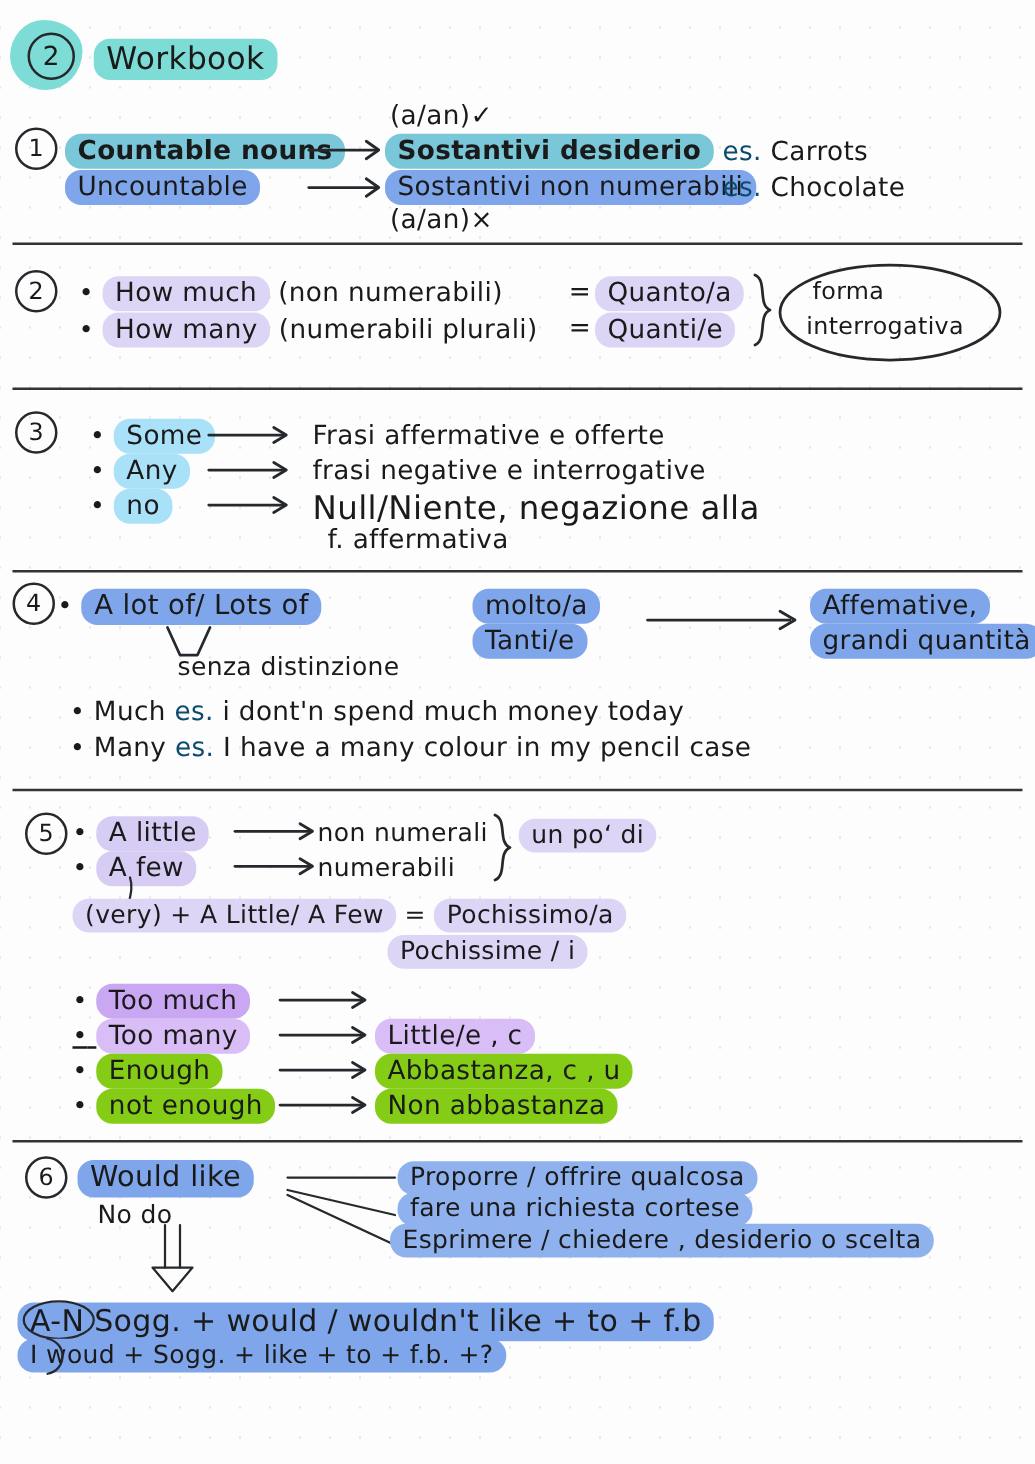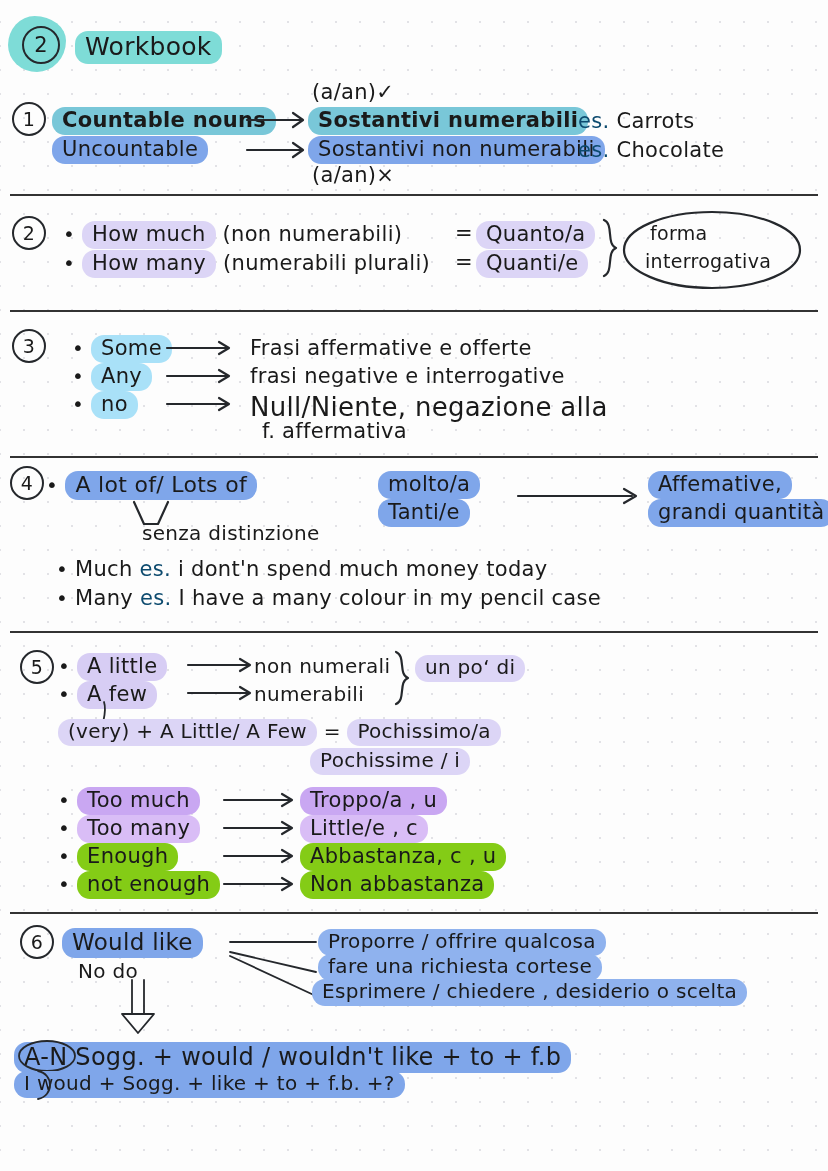--- a/index.html
+++ b/index.html
@@ -102,21 +102,21 @@
   </div>
 
   <svg class="ink" style="left:245px;top:100px;" width="70" height="60">
     <path class="stroke" d="M2,20 L56,20"></path>
     <path class="stroke" d="M48,13 L58,20 L48,27"></path>
     <path class="stroke" d="M2,50 L56,50"></path>
     <path class="stroke" d="M48,43 L58,50 L48,57"></path>
   </svg>
 
   <div class="abs hand" style="left:308px;top:107px;font-size:21px;">
-    <span class="hl hl-steelteal">Sostantivi numerabili</span>
+    <span class="hl hl-steelteal">Sostantivi desiderio</span>
   </div>
   <div class="abs hand" style="left:308px;top:136px;font-size:21px;">
     <span class="hl hl-blue">Sostantivi non numerabili</span>
   </div>
 
   <div class="abs hand" style="left:312px;top:163px;font-size:21px;">(a/an)×</div>
 
   <div class="abs hand" style="left:578px;top:109px;font-size:21px;">
     <span class="red">es.</span>
     <span>Carrots</span>
@@ -283,21 +283,21 @@
     <span class="hl hl-lav">Pochissimo/a</span>
   </div>
   <div class="abs hand" style="left:310px;top:748px;font-size:20px;">
     <span class="hl hl-lav">Pochissime / i</span>
   </div>
 
   <div class="abs hand" style="left:58px;top:787px;font-size:21px;">
     <span class="bullet">•</span>
     <span class="hl hl-violet">Too much</span>
   </div>
-  <div class="abs hand" style="left:58px;top:815px;font-size:21px;">
+  <div class="abs hand" style="left:58px;top:815px;font-size:21px;text-decoration:underline;">
     <span class="bullet">•</span>
     <span class="hl hl-violet-l">Too many</span>
   </div>
   <div class="abs hand" style="left:58px;top:843px;font-size:21px;">
     <span class="bullet">•</span>
     <span class="hl hl-magenta">Enough</span>
   </div>
   <div class="abs hand" style="left:58px;top:871px;font-size:21px;">
     <span class="bullet">•</span>
     <span class="hl hl-magenta">not enough</span>
@@ -307,23 +307,20 @@
     <path class="stroke" d="M2,14 L68,14"></path>
       <path class="stroke" d="M60,8 L70,14 L60,20"></path>
     <path class="stroke" d="M2,42 L68,42"></path>
       <path class="stroke" d="M60,36 L70,42 L60,48"></path>
     <path class="stroke" d="M2,70 L68,70"></path>
       <path class="stroke" d="M60,64 L70,70 L60,76"></path>
     <path class="stroke" d="M2,98 L68,98"></path>
       <path class="stroke" d="M60,92 L70,98 L60,104"></path>
   </svg>
 
-  <div class="abs hand" style="left:300px;top:787px;font-size:21px;">
-    <span class="hl hl-violet">Troppo/a , u</span>
-  </div>
   <div class="abs hand" style="left:300px;top:815px;font-size:21px;">
     <span class="hl hl-violet-l">Little/e , c</span>
   </div>
   <div class="abs hand" style="left:300px;top:843px;font-size:21px;">
     <span class="hl hl-magenta">Abbastanza, c , u</span>
   </div>
   <div class="abs hand" style="left:300px;top:871px;font-size:21px;">
     <span class="hl hl-magenta">Non abbastanza</span>
   </div>
 

